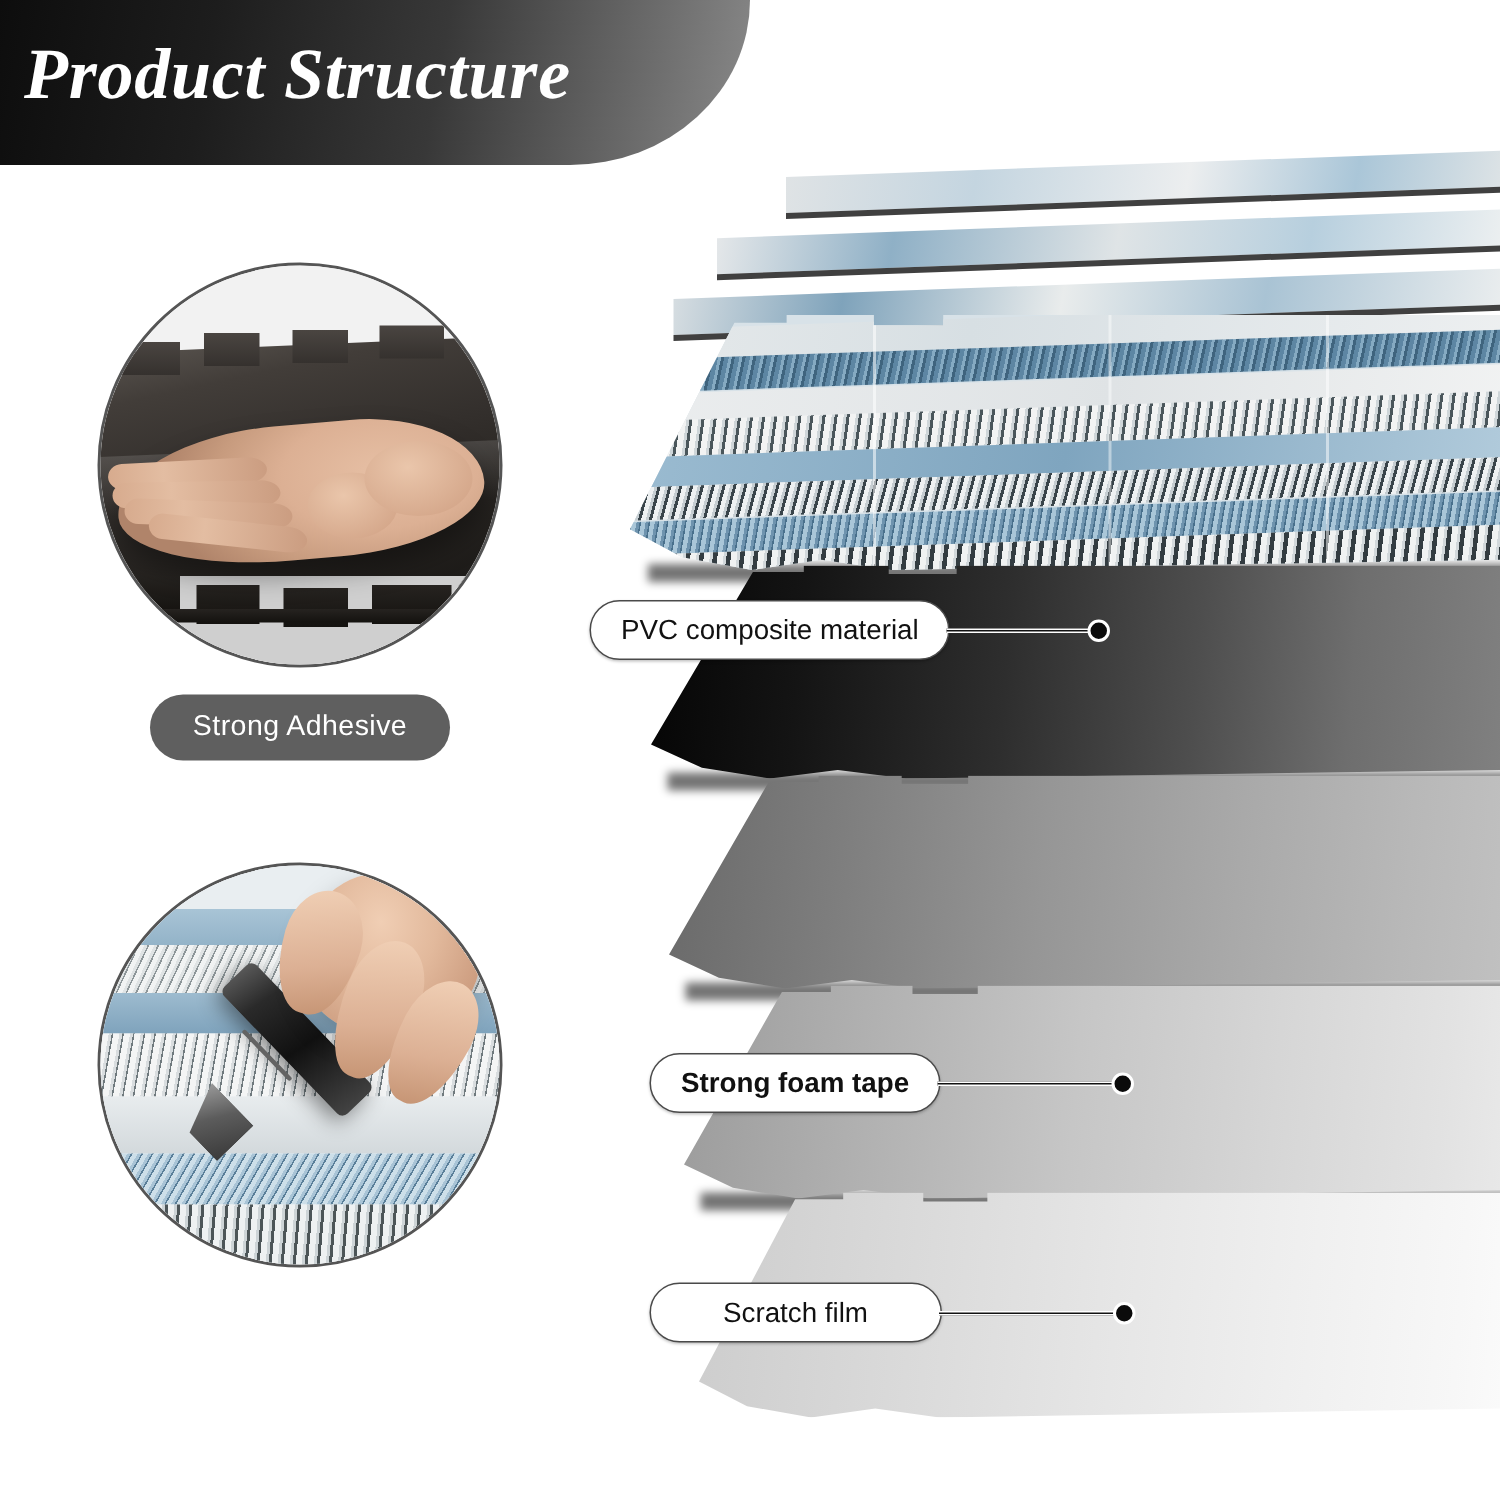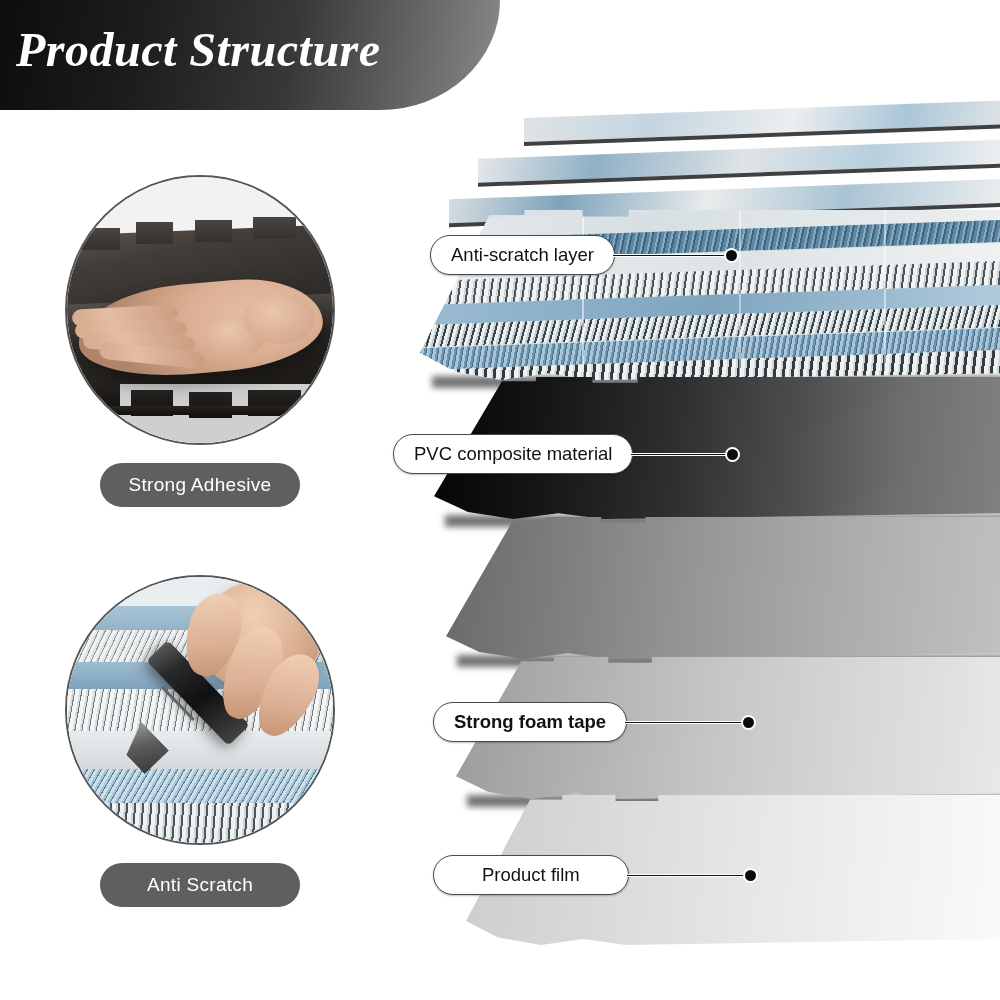--- a/index.html
+++ b/index.html
@@ -221,21 +221,20 @@
       <div class="ps-blade" style="left:21%; top:58%; width:40px; height:34px;"></div>
       <div class="ps-knife" style="left:27%; top:38%; width:118px; height:30px;"></div>
       <div class="ps-ridge" style="left:33%; top:47%; width:46px; transform:rotate(46deg);"></div>
 
       <div class="ps-hand2" style="left:50%; top:2%;  width:120px; height:108px;"></div>
       <div class="ps-finger2" style="left:45%; top:6%;  width:52px; height:84px; transform:rotate(16deg);"></div>
       <div class="ps-finger2" style="left:60%; top:18%; width:50px; height:96px; transform:rotate(22deg);"></div>
       <div class="ps-finger2" style="left:74%; top:28%; width:48px; height:88px; transform:rotate(28deg);"></div>
     </div>
   </div>
-  <div class="feature-caption">Anti Scratch</div>
 </div>
 
 <div id="stack">
 
   <div class="plank-slice" style="left:18%; top:4px;  width:84%; background:linear-gradient(100deg,#dfe3e5 0%,#c4d5e0 26%,#eceeef 55%,#aac6d8 78%,#e2e6e7 100%); transform:skewY(-2.1deg);"></div>
   <div class="plank-slice" style="left:10%; top:44px; width:92%; background:linear-gradient(100deg,#e4e7e9 0%,#8fb0c6 22%,#dfe4e6 50%,#b7cfde 74%,#f0f2f2 100%); transform:skewY(-2.1deg);"></div>
   <div class="plank-slice" style="left:5%;  top:84px; width:97%; background:linear-gradient(100deg,#d6dde1 0%,#7fa3bb 20%,#e9ecec 46%,#a9c3d4 70%,#eef0f0 100%); transform:skewY(-2.1deg);"></div>
 
   <div class="layer" style="left:0; top:105px; width:580px; height:170px;">
     <div class="slab-shadow"></div>
@@ -269,38 +268,33 @@
 
   <div class="layer" style="left:36px; top:552px; width:544px; height:142px;">
     <div class="slab-shadow"></div>
     <div class="slab" style="background:linear-gradient(95deg,#9c9c9c 0%,#b0b0b0 22%,#c6c6c6 48%,#d6d6d6 72%,#e2e2e2 92%,#e8e8e8 100%);"></div>
   </div>
 
   <div class="layer" style="left:46px; top:690px; width:534px; height:150px;">
     <div class="slab" style="background:linear-gradient(95deg,#cdcdcd 0%,#d9d9d9 25%,#e6e6e6 52%,#f0f0f0 76%,#f7f7f7 94%,#fafafa 100%);"></div>
   </div>
 
-  <div class="callout" style="left:10px; top:130px;">
-    <div class="callout-pill">Anti-scratch layer</div>
-    <div class="callout-line" style="width:114px;"></div>
-    <div class="callout-dot"></div>
-  </div>
-
-  <div class="callout" style="left:-27px; top:329px;">
+
+  <div class="callout" style="left:-27px; top:295px;">
     <div class="callout-pill">PVC composite material</div>
     <div class="callout-line" style="width:97px;"></div>
     <div class="callout-dot"></div>
   </div>
 
 
   <div class="callout" style="left:13px; top:597px;font-weight:bold;">
     <div class="callout-pill">Strong foam tape</div>
     <div class="callout-line" style="width:119px;"></div>
     <div class="callout-dot"></div>
   </div>
 
   <div class="callout" style="left:13px; top:750px;">
-    <div class="callout-pill" style="padding-left:48px; padding-right:48px;">Product film</div>
+    <div class="callout-pill" style="padding-left:48px; padding-right:48px;">Scratch film</div>
     <div class="callout-line" style="width:119px;"></div>
     <div class="callout-dot"></div>
   </div>
 
 </div>
 
 </body></html>

